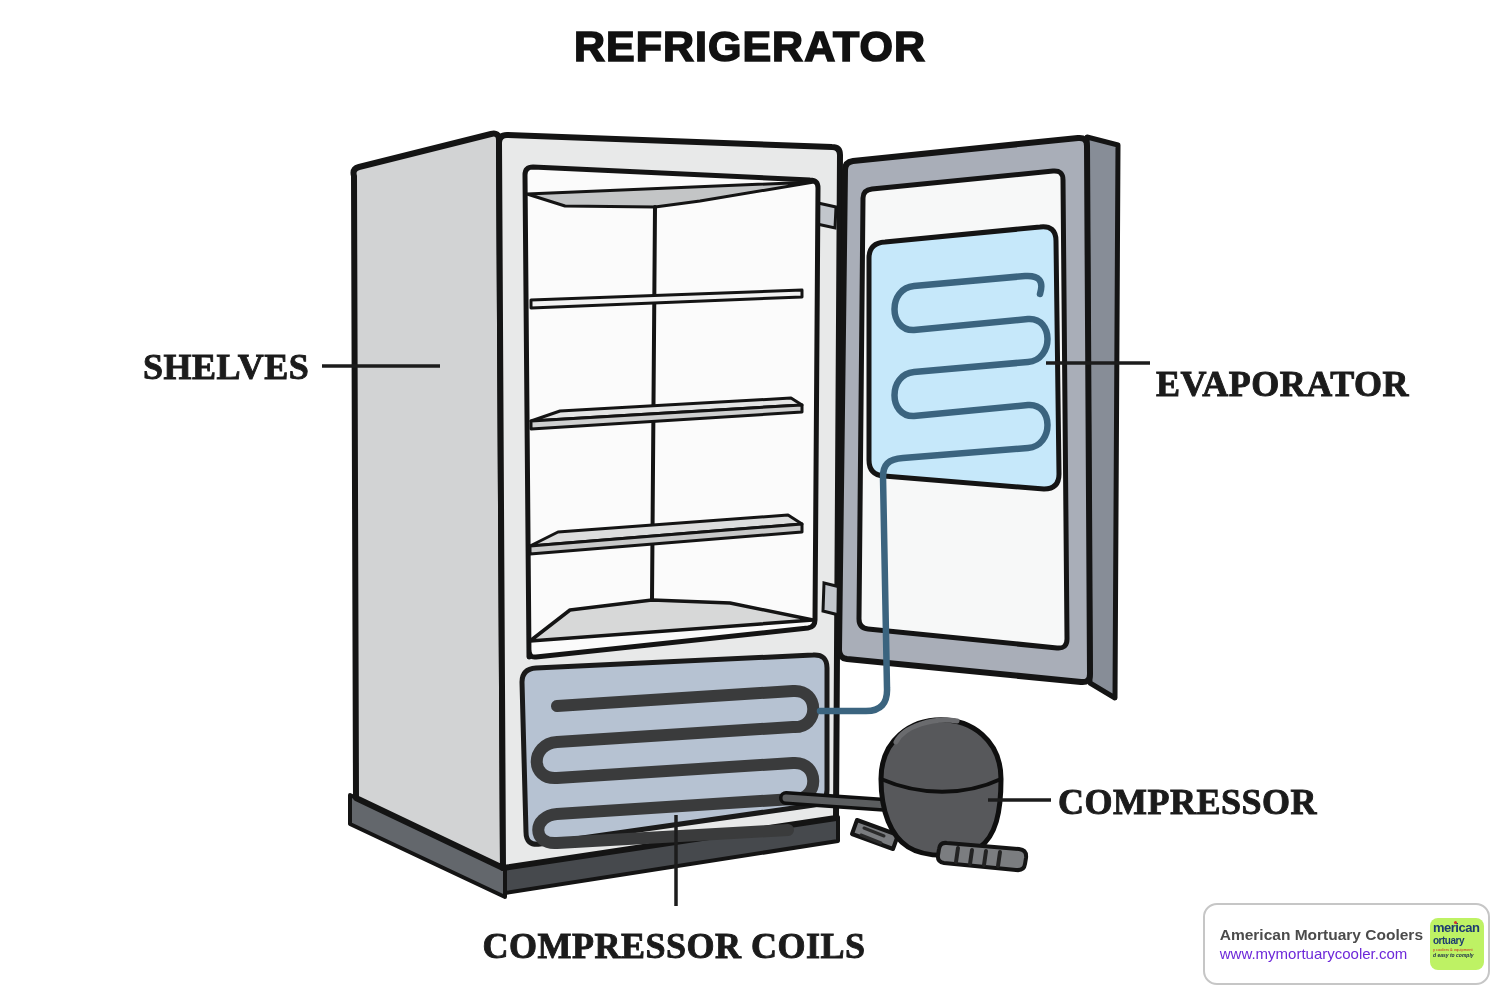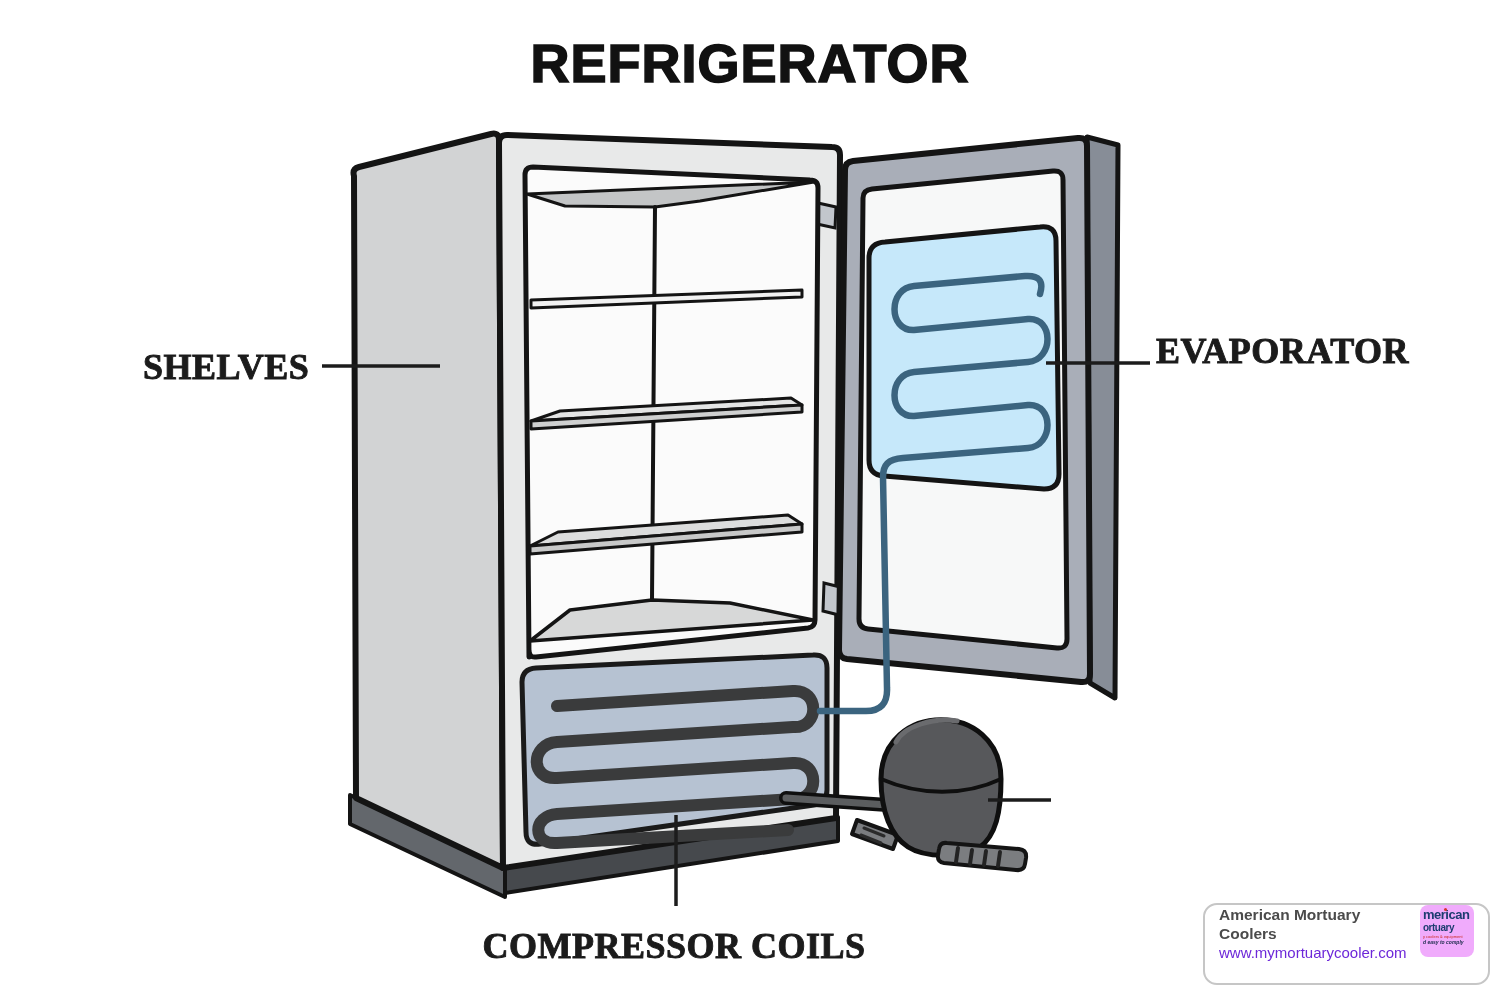--- a/index.html
+++ b/index.html
@@ -2,42 +2,42 @@
 <html><head>
 <meta charset="utf-8">
 <style>
   html,body{margin:0;padding:0;background:#ffffff;}
   .canvas{
     position:relative;width:1500px;height:1000px;background:#ffffff;overflow:hidden;
     font-family:"Liberation Sans",sans-serif;
   }
   .canvas svg{position:absolute;left:0;top:0;}
   .diagram-title{
-    position:absolute;left:0;right:0;top:36px;text-align:center;
-    font-size:54px;font-weight:bold;color:#111;letter-spacing:1px;
+    position:absolute;left:0;right:0;top:25px;text-align:center;
+    font-size:43px;font-weight:bold;color:#111;letter-spacing:1px;
     -webkit-text-stroke:1.6px #111;line-height:1;
   }
   .part-label{
     position:absolute;font-size:36px;font-weight:bold;color:#1b1b1b;
     letter-spacing:0.5px;-webkit-text-stroke:0.9px #1b1b1b;line-height:36px;white-space:nowrap;font-family:Liberation Serif, serif;
   }
   .lbl-shelves{left:143px;top:349px;}
-  .lbl-evaporator{left:1156px;top:333px;}
+  .lbl-evaporator{left:1156px;top:366px;}
   .lbl-compressor{left:1058px;top:784px;}
   .lbl-condenser{left:674px;top:928px;transform:translateX(-50%);}
   .brand-box{
     position:absolute;left:1203px;top:903px;width:287px;height:82px;box-sizing:border-box;
     background:#ffffff;border:2px solid #c6c6c6;border-radius:14px;
-    display:flex;align-items:flex-start;justify-content:flex-end;padding:0 14px 0 14px;gap:7px;
+    display:flex;align-items:center;justify-content:flex-end;padding:0 4px 0 14px;gap:7px;
   }
   .brand-text{text-align:left;}
   .brand-name{font-size:15.5px;font-weight:bold;color:#4b4b4b;line-height:19px;}
   .brand-site{font-size:15px;color:#6d28d9;line-height:19px;}
   .brand-logo{
-    position:relative;width:54px;height:52px;background:#f0abfc;border-radius:8px;
+    position:relative;width:54px;height:52px;background:#bef264;border-radius:8px;
     overflow:hidden;flex:0 0 auto;padding:4px 0 0 3px;box-sizing:border-box;
   }
   .logo-l1{font-size:13px;font-weight:bold;color:#1d3c70;line-height:12px;letter-spacing:-0.5px;}
   .logo-l2{font-size:10px;font-weight:bold;color:#1d3c70;line-height:13px;letter-spacing:-0.5px;}
   .logo-red{font-size:4px;color:#cc2a22;line-height:5px;white-space:nowrap;}
   .logo-dark{font-size:5px;font-style:italic;font-weight:bold;color:#1a2a4a;line-height:6px;white-space:nowrap;}
   .logo-dot{position:absolute;left:24px;top:3px;width:3px;height:3px;border-radius:50%;background:#d6342c;}
 </style>
 </head>
 <body>
@@ -98,20 +98,21 @@
       <line x1="1046" y1="363" x2="1150" y2="363"></line>
       <line x1="988" y1="800" x2="1051" y2="800"></line>
       <line x1="676" y1="815" x2="676" y2="906"></line>
     </g>
   </svg>
 
   <div class="diagram-title">REFRIGERATOR</div>
 
   <div class="part-label lbl-shelves">SHELVES</div>
   <div class="part-label lbl-evaporator">EVAPORATOR</div>
+  <div class="part-label lbl-compressor">COMPRESSOR</div>
   <div class="part-label lbl-condenser">COMPRESSOR COILS</div>
 
   <div class="brand-box">
     <div class="brand-text">
       <div class="brand-name">American Mortuary Coolers</div>
       <div class="brand-site">www.mymortuarycooler.com</div>
     </div>
     <div class="brand-logo">
       <div class="logo-l1">merican</div>
       <div class="logo-l2">ortuary</div>

